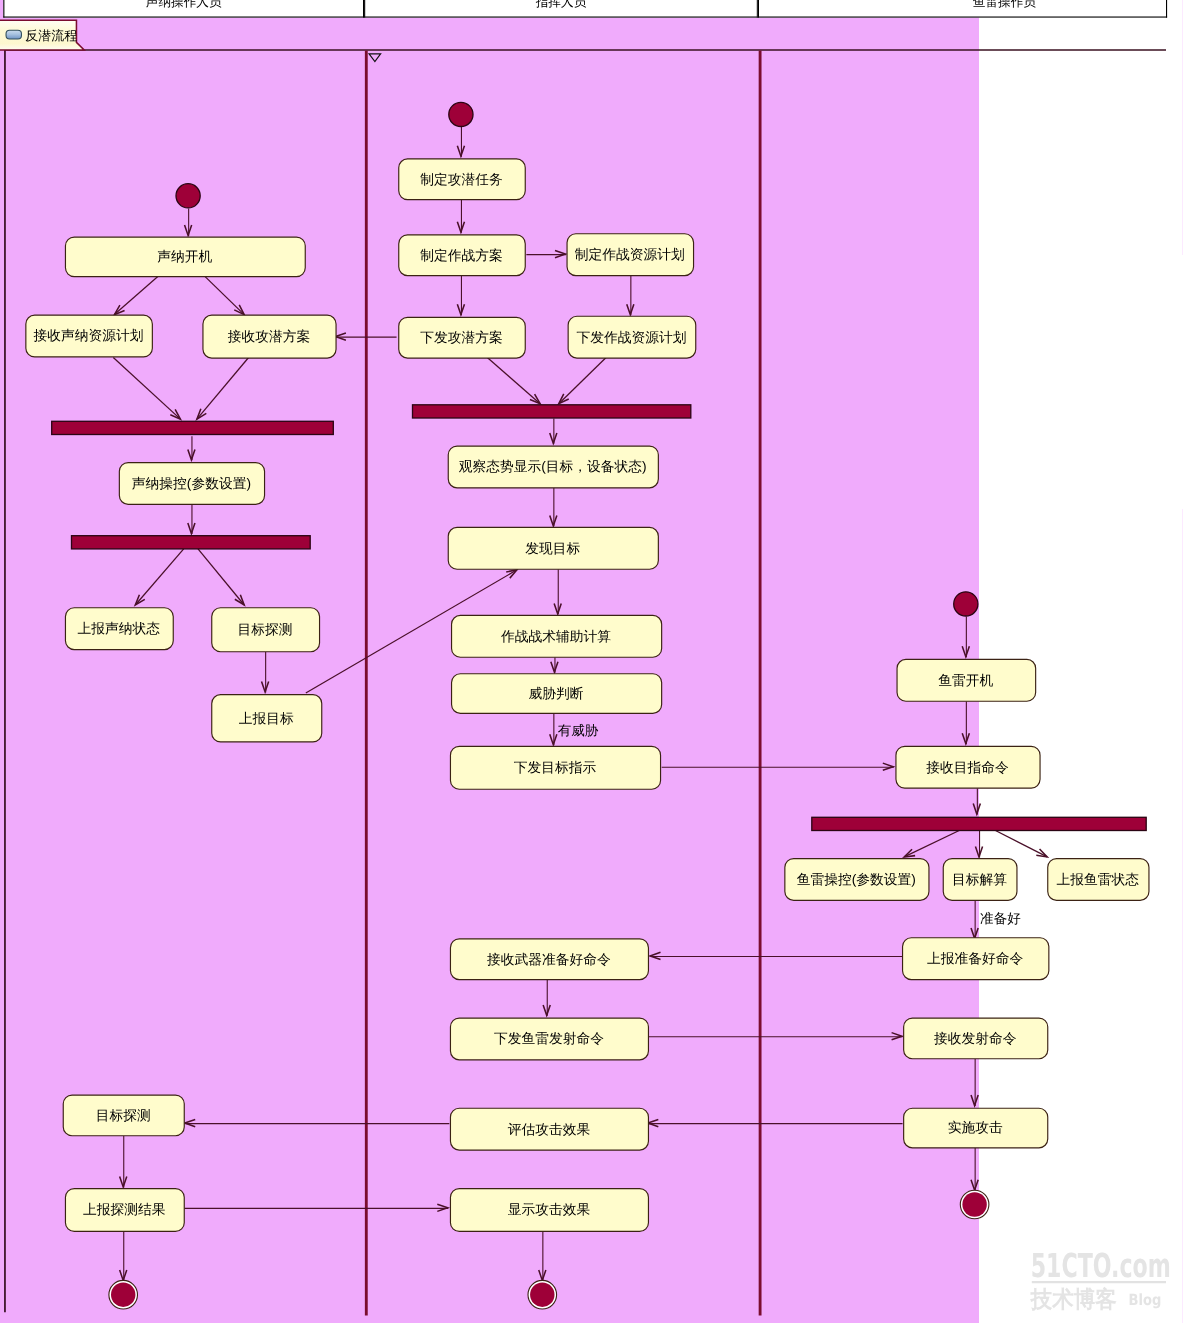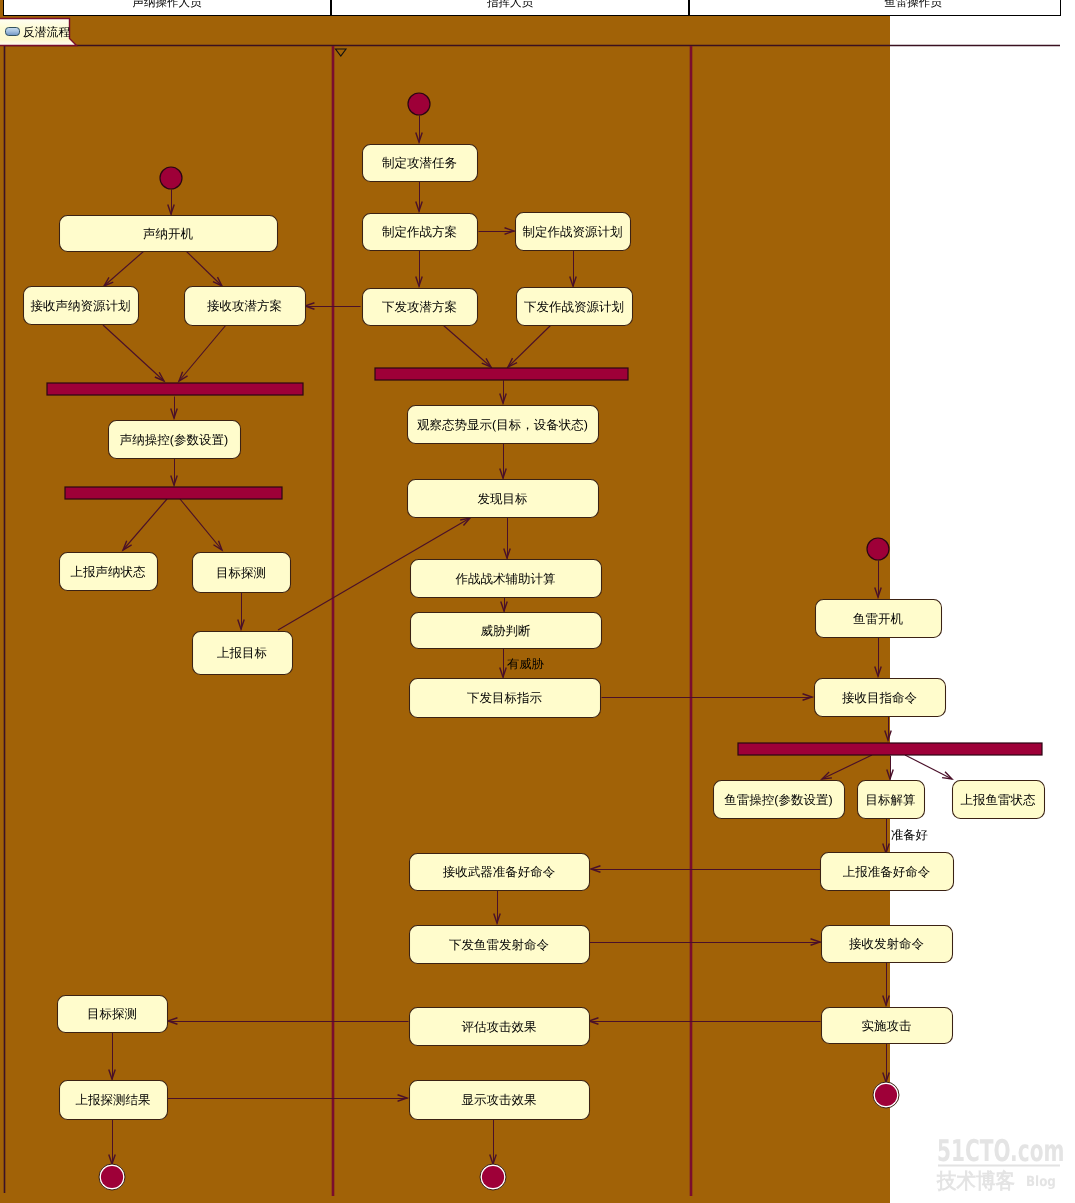--- a/index.html
+++ b/index.html
@@ -1,18 +1,18 @@
 <!DOCTYPE html>
 <html><head>
 <meta charset="utf-8">
 <style>
   html,body{margin:0;padding:0;background:#ffffff;}
   body{width:1075px;height:1203px;overflow:hidden;
        font-family:"Liberation Sans",sans-serif;}
-  #stage{position:relative;width:890px;height:1203px;background:#a16207;}
+  #stage{position:relative;width:890px;height:1203px;background:#f0abfc;}
   svg{position:absolute;left:0;top:0;display:block;}
   text{-webkit-font-smoothing:antialiased;text-rendering:geometricPrecision;}
   .lanehdr{position:absolute;box-sizing:border-box;border:1px solid #000;
            border-top:none;height:20px;background:#fff;
            font-size:11.5px;line-height:13px;text-align:center;color:#000;
            white-space:nowrap;overflow:hidden;}
 </style>
 </head>
 <body>
 

